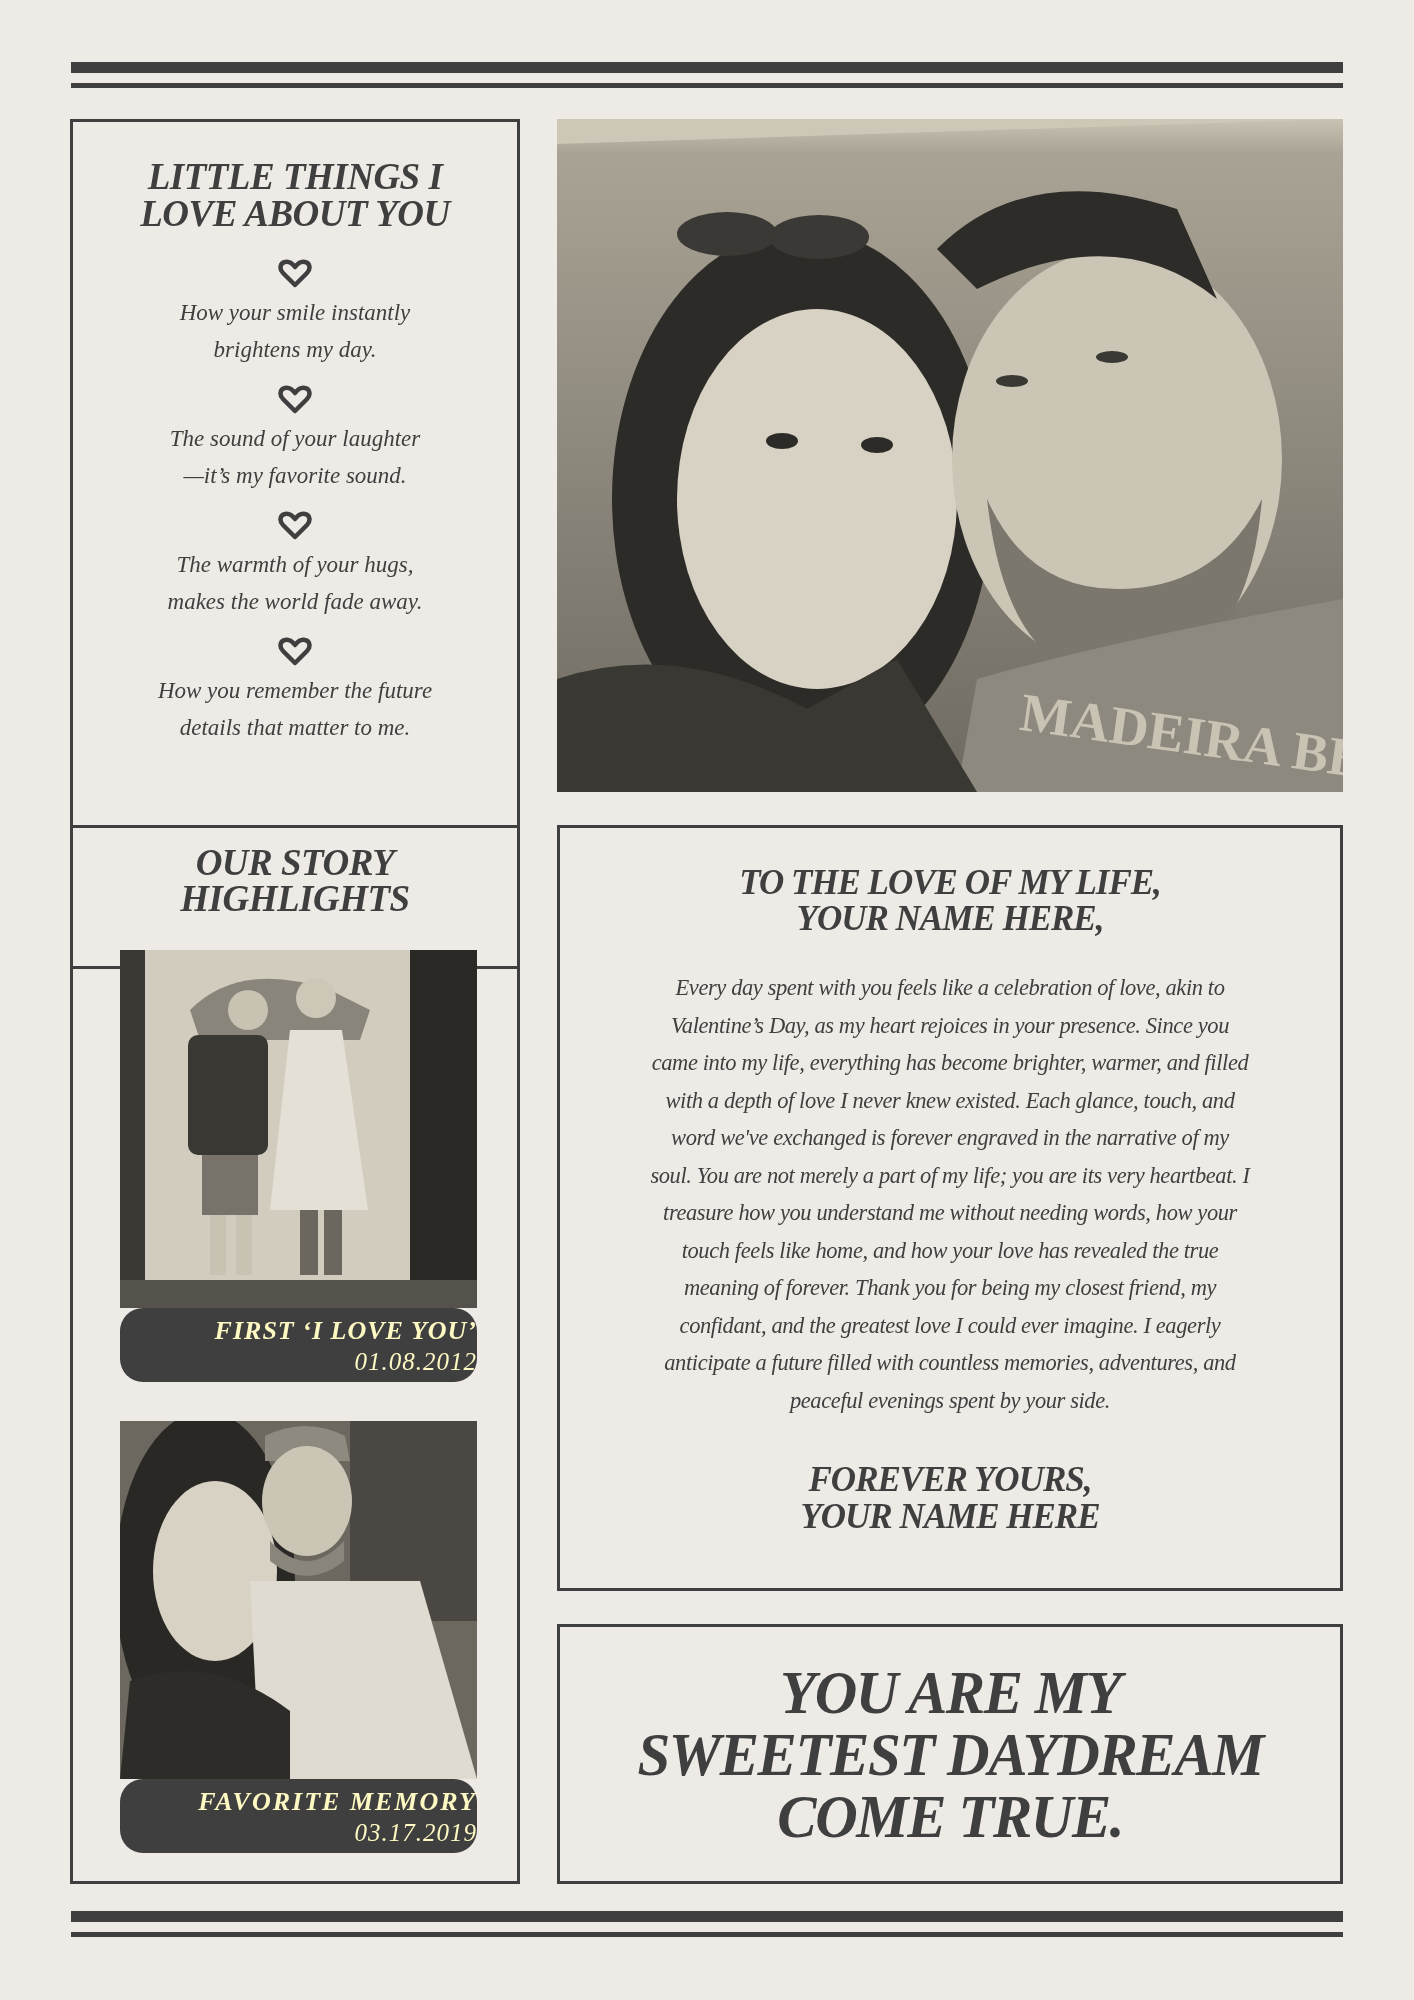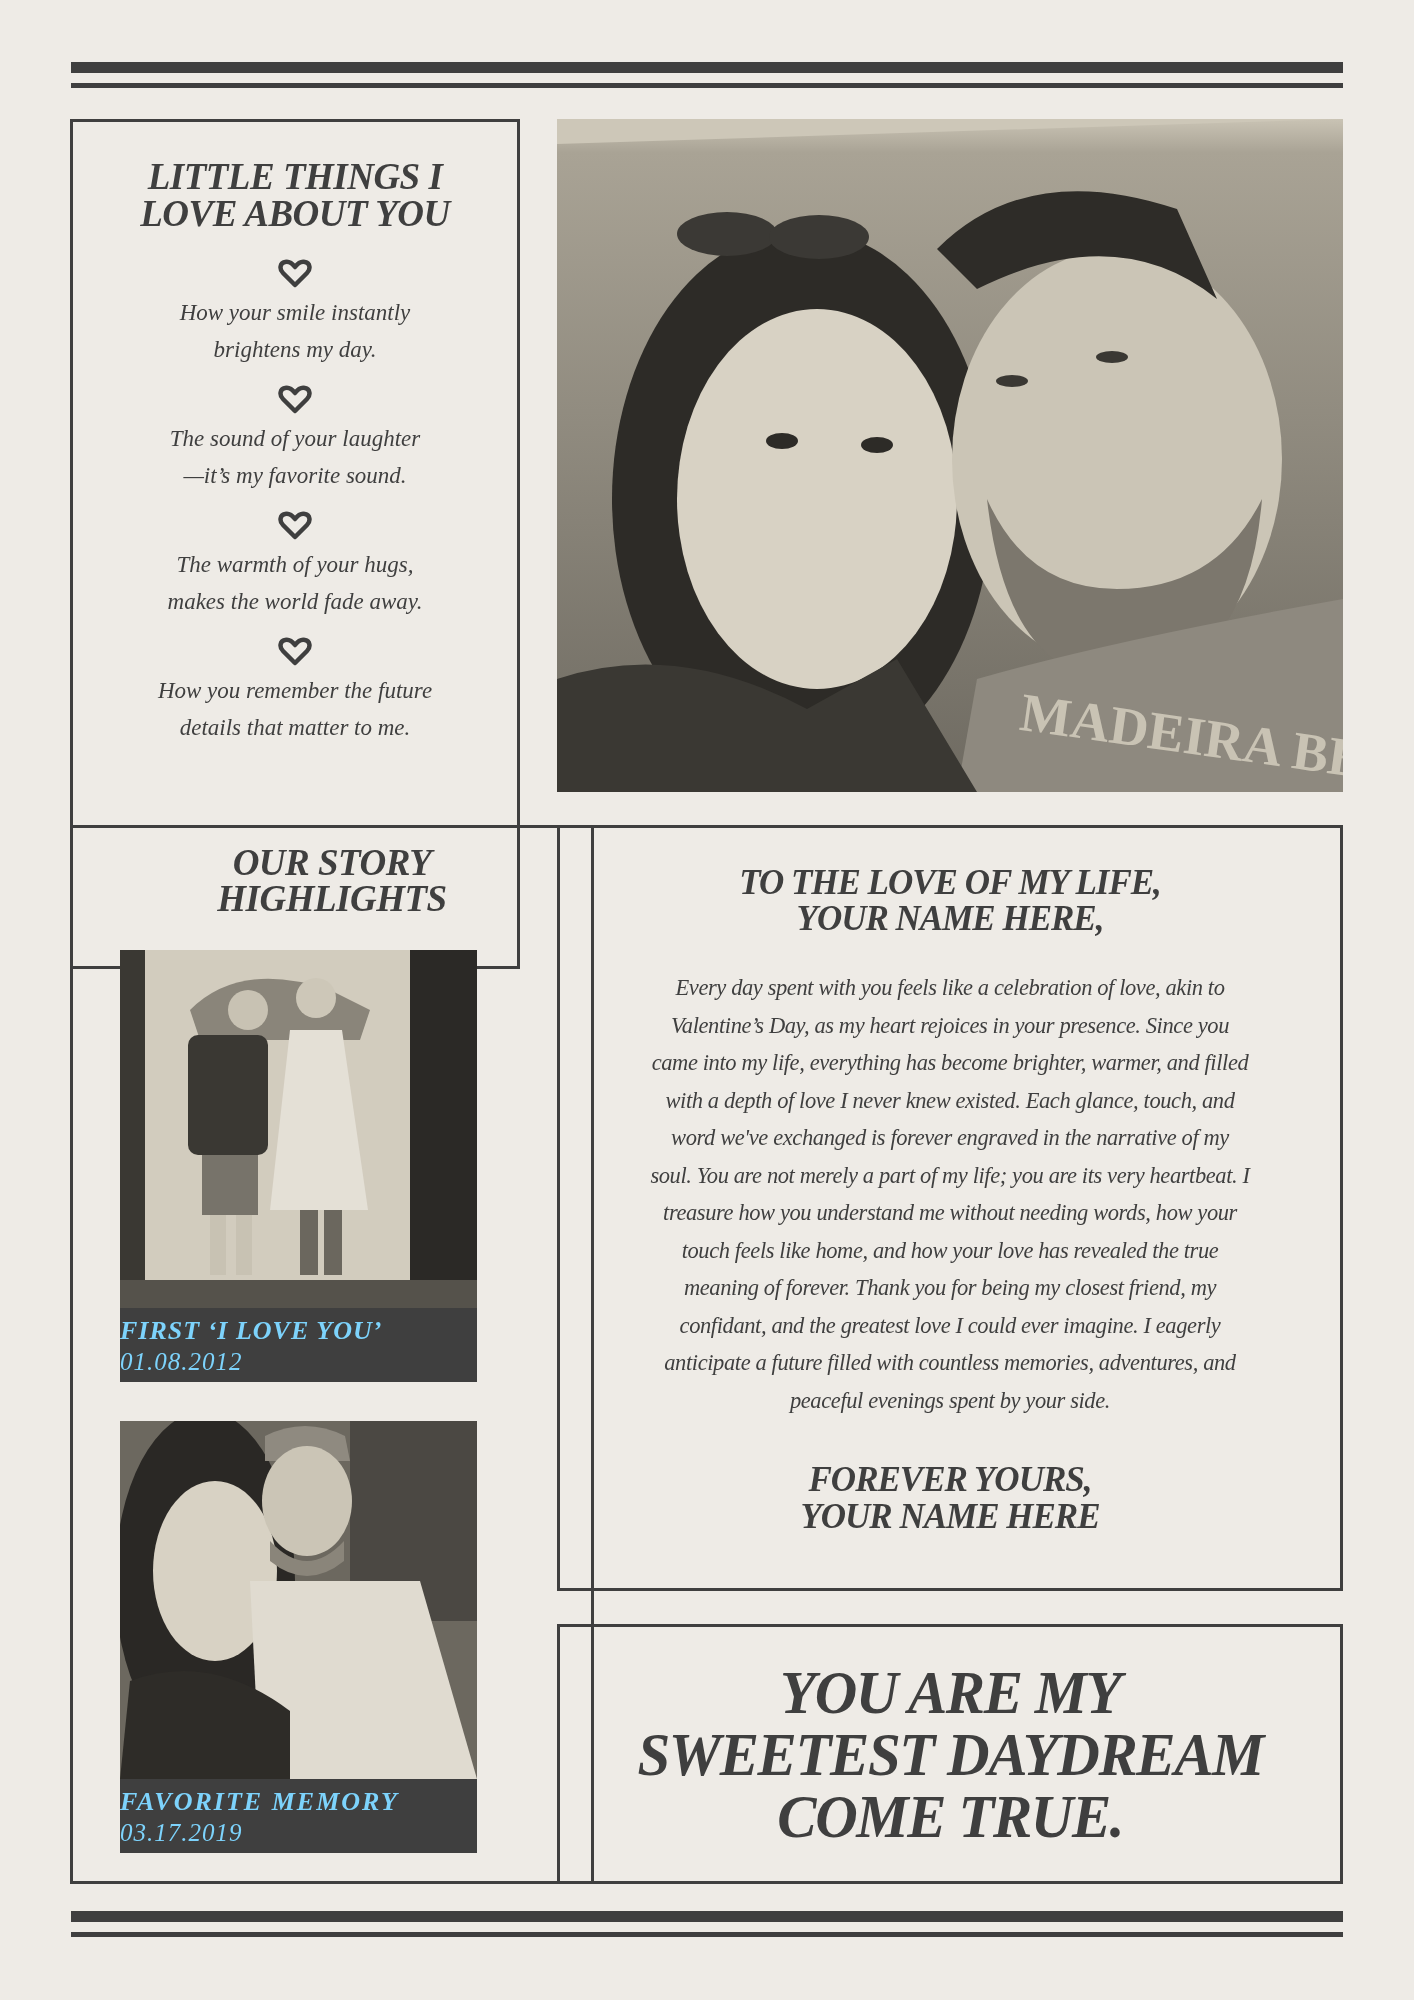--- a/index.html
+++ b/index.html
@@ -48,31 +48,32 @@
 
   
   .photo {
     position: absolute;
     overflow: hidden;
     background: #a8a296;
   }
   #main-photo { left: 557px; top: 119px; width: 786px; height: 673px; }
 
   
-  #story-box { left: 70px; top: 825px; width: 524px; height: 1059px; }
+  #story-box { left: 70px; top: 825px; width: 450px; height: 1059px; }
   #story-box .title-serif { margin-top: 17px; font-size: 37px; line-height: 36px; }
   .story-card { position: absolute; left: 47px; width: 357px; }
   .story-card .photo { position: relative; left: 0; top: 0; width: 357px; }
   .caption-bar {
     background: #3f3f3f;
-    color: #7dd3fc;
-    text-align: left;
+    color: #fef9c3;
+    text-align: right;
     font-family: "Liberation Serif", "DejaVu Serif", serif;
     font-style: italic;
     padding: 8px 0 4px 0;
+    border-radius: 23px;
   }
   .caption-title { font-weight: bold; font-size: 26px; line-height: 30px; letter-spacing: 1px; display: block; }
   .caption-date { font-size: 25px; line-height: 32px; letter-spacing: 1px; display: block; }
 
   
   #letter-box { left: 557px; top: 825px; width: 786px; height: 766px; }
   #letter-box .title-serif.greet { margin-top: 37px; font-size: 35px; line-height: 36px; letter-spacing: -1px; }
   #letter-box .letter-body { margin: 32px auto 0; width: 600px; font-size: 22.5px; line-height: 37.5px; letter-spacing: -0.4px; }
   #letter-box .title-serif.sign { margin-top: 42px; font-size: 35px; line-height: 37px; letter-spacing: -1px; }
 

